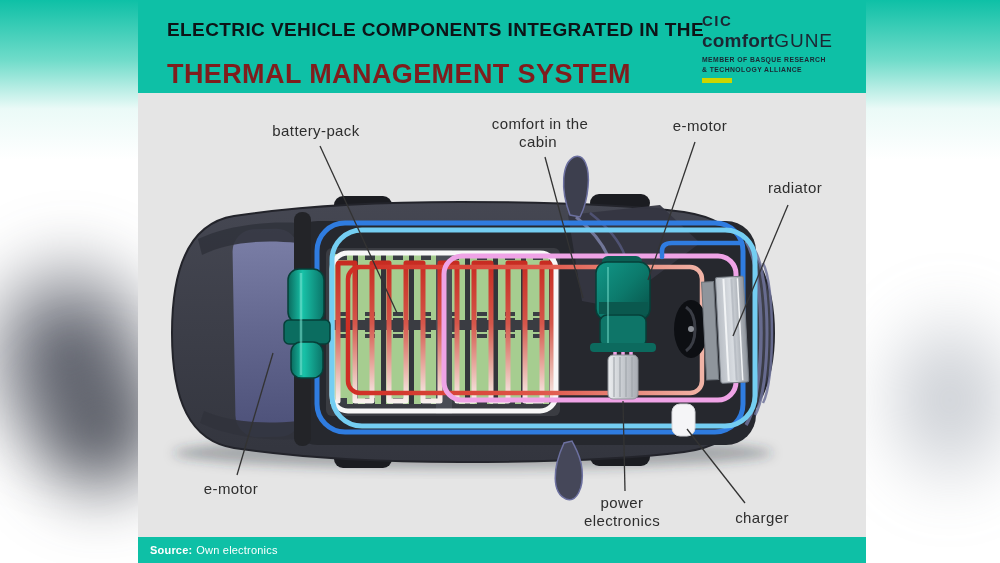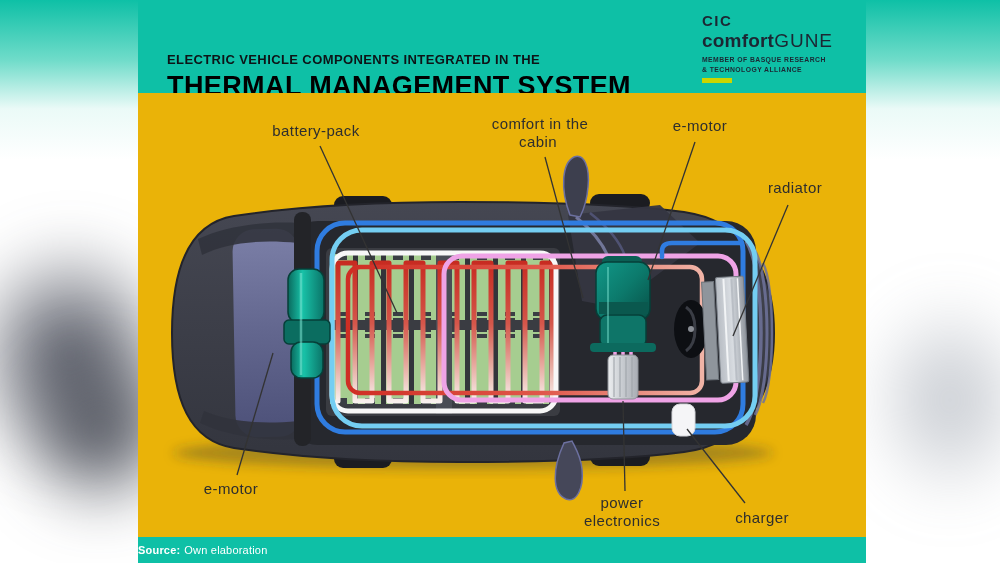--- a/index.html
+++ b/index.html
@@ -24,39 +24,39 @@
   .content{
     position:absolute;left:138px;top:0;width:728px;height:563px;
     display:flex;flex-direction:column;background:#ffffff;
   }
   .header{
     position:relative;height:93px;flex:0 0 93px;
     background:var(--color-teal,#0ec0a6);
   }
   .title-block{position:absolute;left:29px;top:17px;}
   .title-line1{
-    font-size:13px;font-weight:700;color:#0d1417;letter-spacing:.4px;line-height:1.35;margin-top:34px;
+    font-size:19px;font-weight:700;color:#0d1417;letter-spacing:.4px;line-height:1.35;
   }
   .title-line2{
-    font-size:27px;font-weight:800;color:#000000;letter-spacing:.4px;line-height:1.15;margin-top:2px;
+    font-size:27px;font-weight:800;color:#7f1d1d;letter-spacing:.4px;line-height:1.15;margin-top:16px;
   }
   .logo{position:absolute;right:12px;top:13px;width:152px;color:#1c2733;}
   .logo-line1{font-size:15px;font-weight:700;letter-spacing:1.5px;line-height:1.1;}
   .logo-brand{font-size:19px;line-height:1.15;letter-spacing:.2px;}
   .logo-brand .b{font-weight:800;}
   .logo-brand .l{font-weight:400;letter-spacing:1px;}
   .logo-tag{font-size:6.8px;font-weight:700;letter-spacing:.45px;margin-top:4px;line-height:1.45;}
   .logo-bar{width:30px;height:4.5px;margin-top:3px;background:var(--color-logo_accent,#ccd500);}
 
-  .main{position:relative;flex:1 1 auto;background:#eab308;}
+  .main{position:relative;flex:1 1 auto;background:#e5e5e5;}
   .main svg{display:block;}
 
   .footer{
     height:26px;flex:0 0 26px;background:var(--color-teal,#0ec0a6);
-    display:flex;align-items:center;padding-left:0;box-sizing:border-box;
+    display:flex;align-items:center;padding-left:12px;box-sizing:border-box;
     color:#ffffff;font-size:11px;letter-spacing:.2px;
   }
   .footer .src-label{font-weight:800;margin-right:4px;}
 
   
   .cmp-label{
     font-size:15px;font-weight:500;fill:#2e2e2e;letter-spacing:.4px;
     font-family:"Liberation Sans","DejaVu Sans",sans-serif;
   }
   .leader{stroke:#333333;stroke-width:1.3;fill:none;}
@@ -267,17 +267,17 @@
         <text class="cmp-label" x="657" y="100" text-anchor="middle">radiator</text>
         <text class="cmp-label" x="93" y="401" text-anchor="middle">e-motor</text>
         <text class="cmp-label" x="484" y="415" text-anchor="middle">power</text>
         <text class="cmp-label" x="484" y="433" text-anchor="middle">electronics</text>
         <text class="cmp-label" x="624" y="430" text-anchor="middle">charger</text>
       </svg>
     </div>
 
     <div class="footer">
       <span class="src-label">Source:</span>
-      <span class="src-text">Own elaboration</span>
+      <span class="src-text">Own electronics</span>
     </div>
 
   </div>
 </div>
 
 </body></html>

